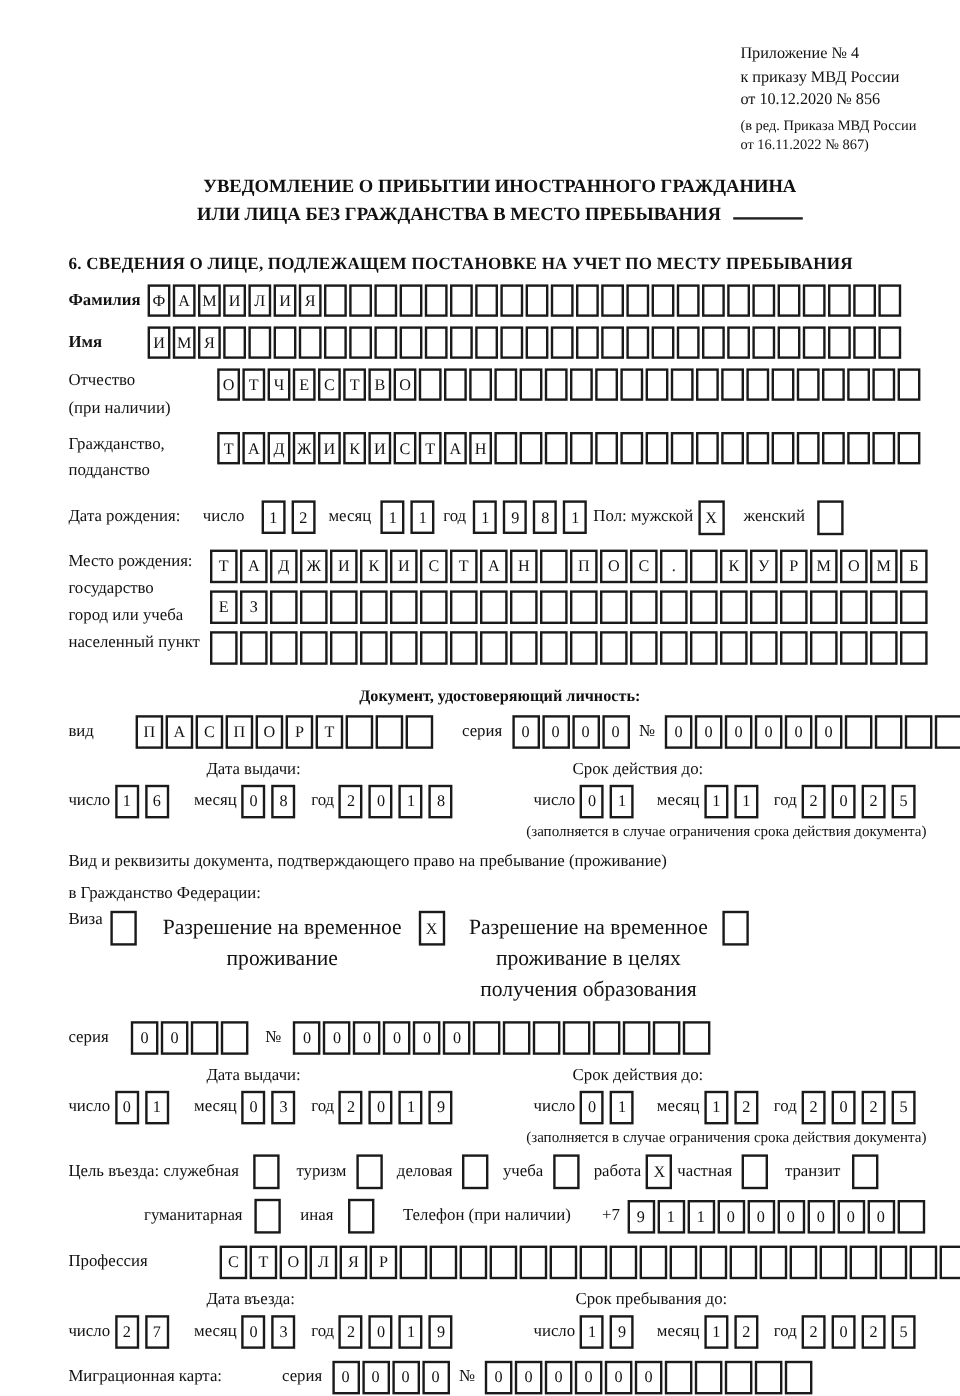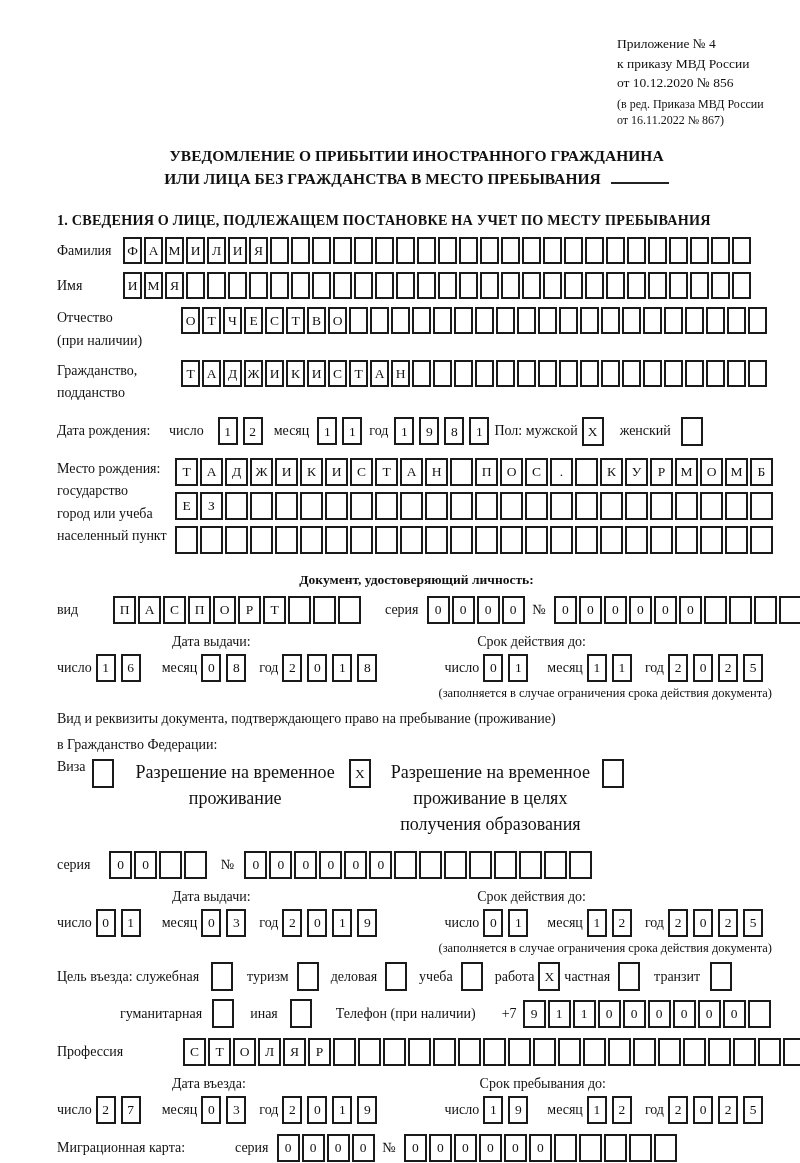--- a/index.html
+++ b/index.html
@@ -25,21 +25,21 @@
 
   
   .boxes{display:inline-flex;flex:none;}
   .box{display:inline-flex;flex:none;align-items:center;justify-content:center;
        width:15px;height:23px;border:2px solid #1a1a1a;margin-right:2px;
        font-size:13.5px;line-height:1;background:#fff;}
   .boxes.wide .box{width:19px;height:24px;}
   .boxes.dcell .box{width:16px;height:24px;margin-right:5px;}
   .boxes.cbox .box{width:18px;height:25px;margin-right:0;}
 
-  .mlc{width:66px;}            
+  .mlc{width:66px;font-weight:bold;}            
   .ptc{width:124px;}           
   .bpc{width:118px;}           
 
   .doc-head{text-align:center;font-weight:bold;font-size:13.5px;margin-top:12px;}
 
   .dcap{display:flex;font-size:14px;margin-top:10px;}
   .dcap .c1{margin-left:115px;}
   .dcap .c2{margin-left:auto;margin-right:190px;}
   .dates-line{display:flex;align-items:center;margin-top:4px;}
   .dgroup{display:flex;align-items:center;}
@@ -66,21 +66,21 @@
       <div>(в ред. Приказа МВД России</div>
       <div>от 16.11.2022 № 867)</div>
     </div>
   </div>
 
   <div class="title">
     <div>УВЕДОМЛЕНИЕ О ПРИБЫТИИ ИНОСТРАННОГО ГРАЖДАНИНА</div>
     <div><span>ИЛИ ЛИЦА БЕЗ ГРАЖДАНСТВА В МЕСТО ПРЕБЫВАНИЯ</span><span class="blank-ul"></span></div>
   </div>
 
-  <div class="sec">1. СВЕДЕНИЯ О ЛИЦЕ, ПОДЛЕЖАЩЕМ ПОСТАНОВКЕ НА УЧЕТ ПО МЕСТУ ПРЕБЫВАНИЯ</div>
+  <div class="sec">6. СВЕДЕНИЯ О ЛИЦЕ, ПОДЛЕЖАЩЕМ ПОСТАНОВКЕ НА УЧЕТ ПО МЕСТУ ПРЕБЫВАНИЯ</div>
 
   <div class="frow">
     <span class="lbl mlc">Фамилия</span>
     <span class="boxes">
         <span class="box">Ф</span>
         <span class="box">А</span>
         <span class="box">М</span>
         <span class="box">И</span>
         <span class="box">Л</span>
         <span class="box">И</span>

